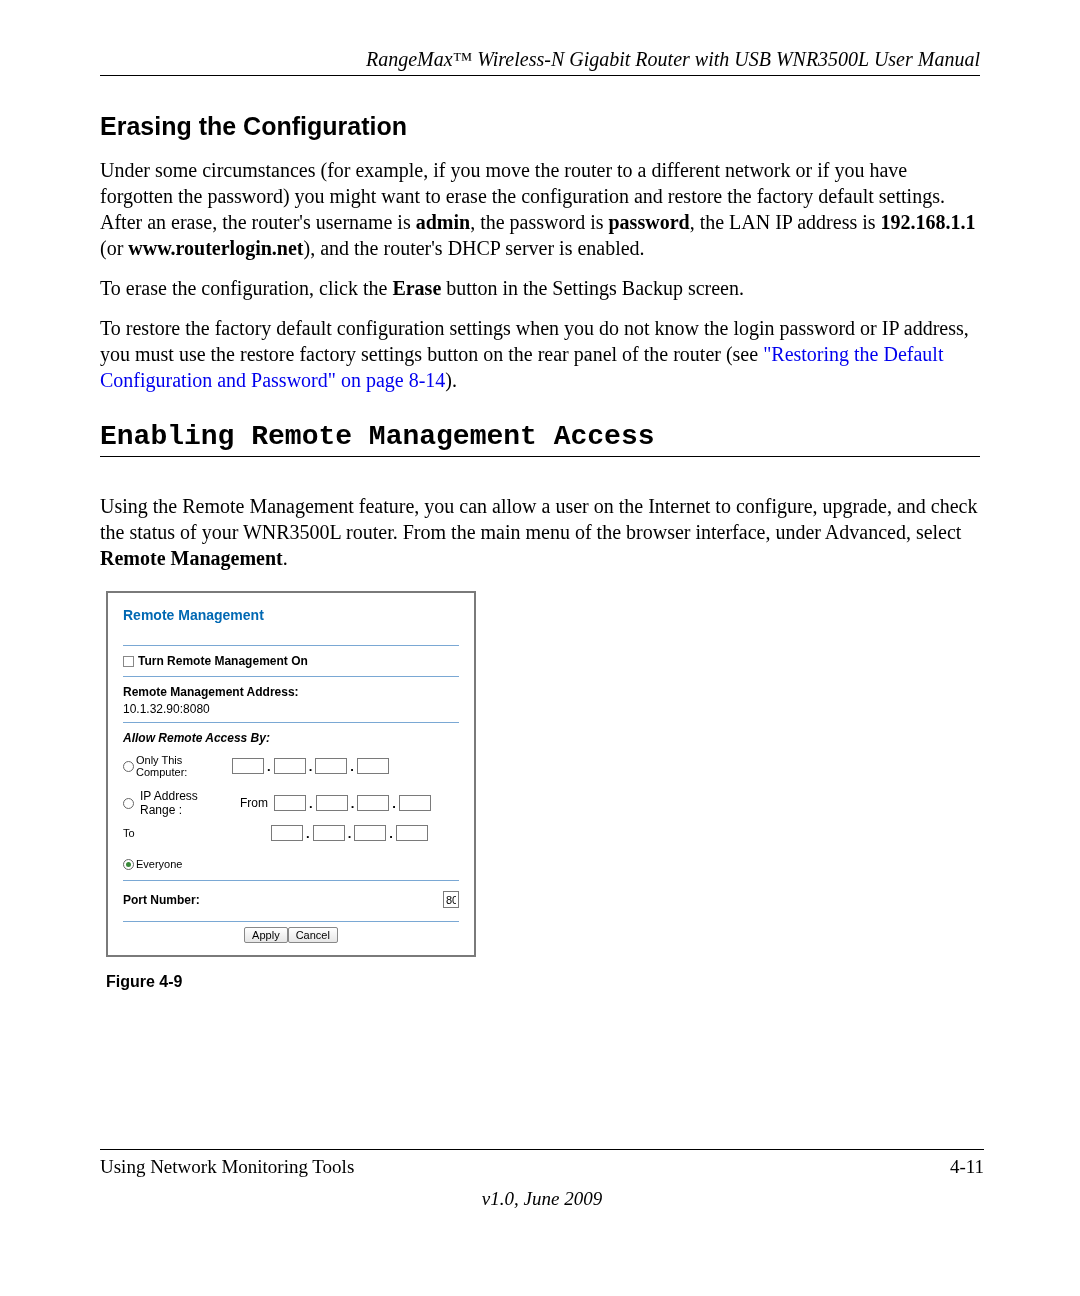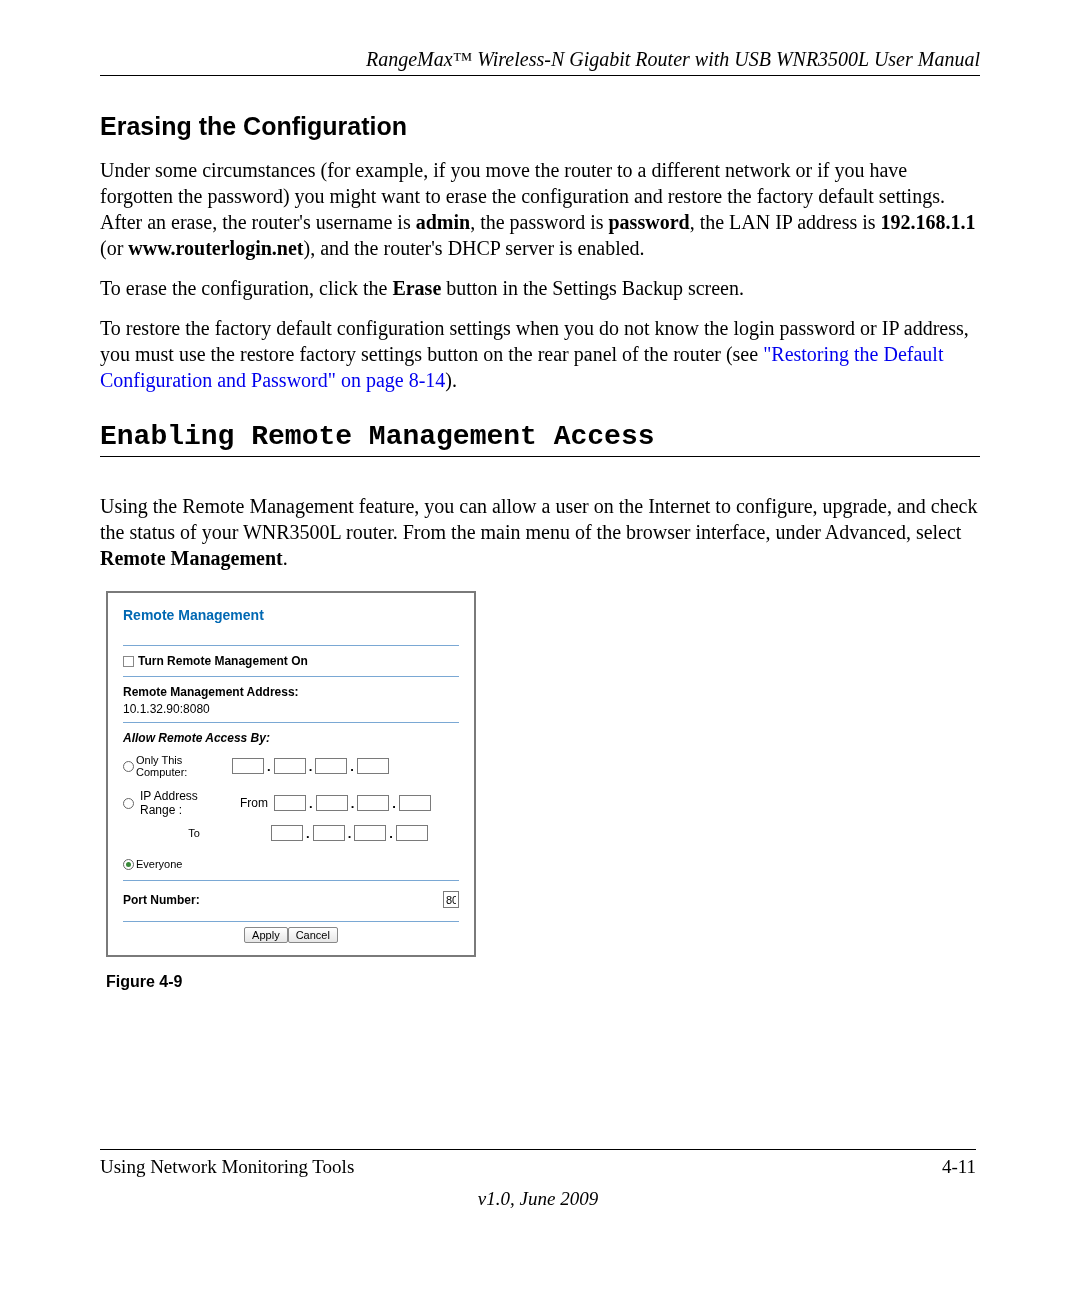--- a/index.html
+++ b/index.html
@@ -110,21 +110,21 @@
     .dot { font-size: 13px; font-weight: bold; }
     .ip-range-grid {
       margin: 6px 0 12px 0;
     }
     .ip-range-row {
       display: flex;
       align-items: center;
       gap: 6px;
       margin-bottom: 8px;
     }
-    .ip-range-row .lbl { width: 142px; text-align: center; font-size: 11px; }
+    .ip-range-row .lbl { width: 142px; text-align: left; font-size: 11px; }
     .port-row {
       display: flex;
       justify-content: space-between;
       align-items: center;
       font-weight: bold;
       font-size: 12px;
       padding: 5px 0 8px 0;
     }
     .port-input {
       width: 16px; height: 17px; border: 1px solid #7a7a7a; font-size: 11px; text-align: left; padding: 1px 2px; font-family: Arial;
@@ -147,21 +147,21 @@
       font-family: Arial, Helvetica, sans-serif;
       font-weight: bold;
       font-size: 16px;
       margin-top: 16px;
       margin-left: 6px;
     }
     .footer {
       position: absolute;
       bottom: 86px;
       left: 100px;
-      right: 104px;
+      right: 96px;
     }
     .footer-line {
       border-top: 1.5px solid #000;
       padding-top: 6px;
       display: flex;
       justify-content: space-between;
       font-size: 19px;
     }
     .footer-version {
       text-align: center;

